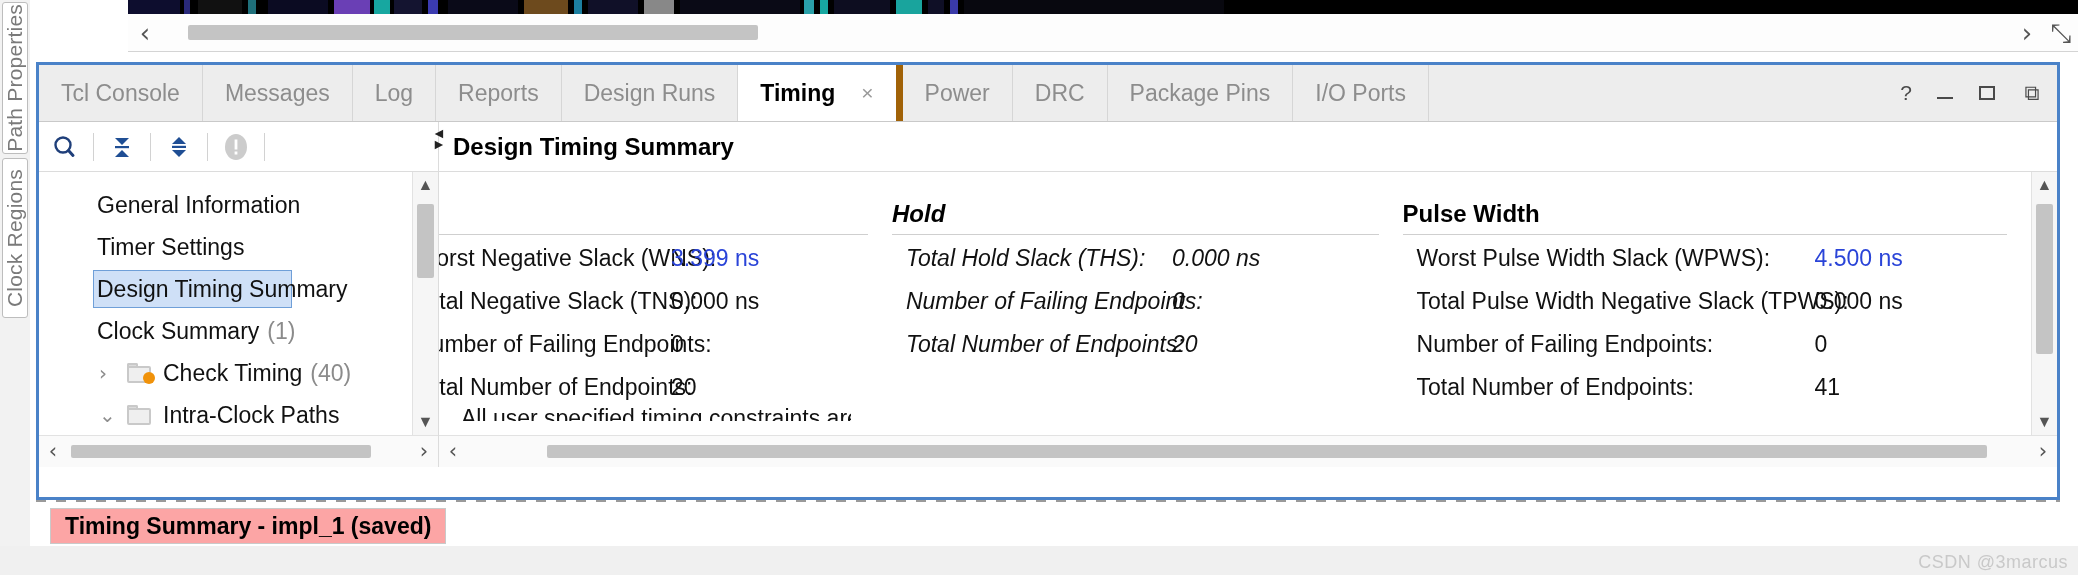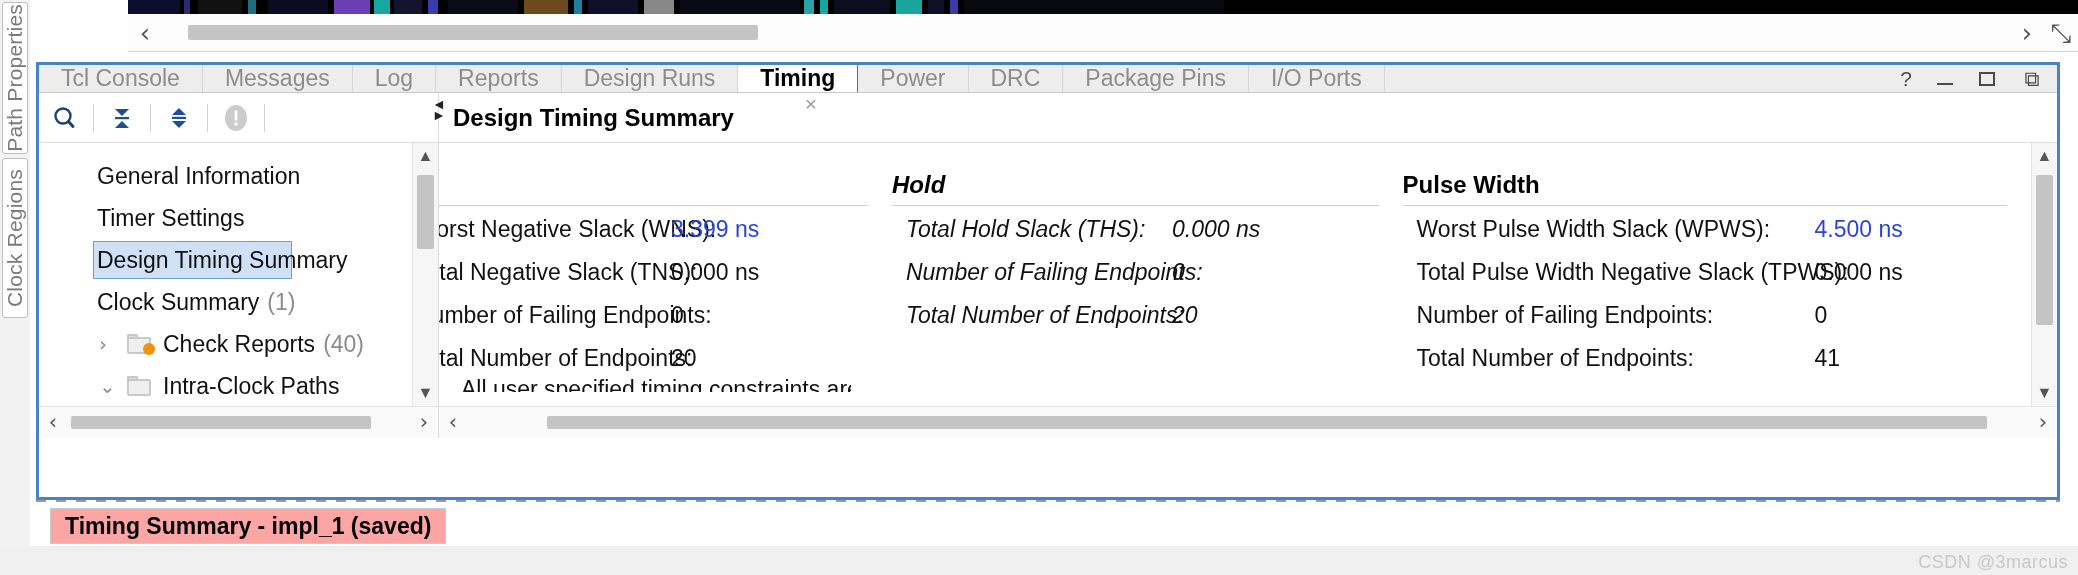--- a/index.html
+++ b/index.html
@@ -29,25 +29,25 @@
           border: 1px solid #bdbdbd; border-radius: 3px; color: #7a7a7a; font-size: 21px;
           display: flex; align-items: center; justify-content: center; }
   .vtab span { writing-mode: vertical-rl; transform: rotate(180deg); white-space: nowrap; letter-spacing: .2px; }
   #vtab-path { top: 2px; height: 152px; }
   #vtab-clock { top: 158px; height: 160px; }
 
   
   .win { position: absolute; left: 36px; top: 62px; width: 2024px; height: 438px;
          border: 3px solid #4a82c8; background: #ffffff; }
 
-  .tabbar { position: relative; height: 28px; background: #fef9c3; display: flex; align-items: stretch;
+  .tabbar { position: relative; height: 57px; background: #fef9c3; display: flex; align-items: stretch;
             border-bottom: 1px solid #c9c9c9; }
   .tab { display: flex; align-items: center; padding: 0 22px; font-size: 23px; color: #8d8d8d;
          border-right: 1px solid #d6d6d6; background: #ededed; white-space: nowrap; }
-  .tab.active { background: #ffffff; color: #000000; font-weight: bold; border-right: 1px solid #a16207; flex-direction: column; }
+  .tab.active { background: #ffffff; color: #000000; font-weight: bold; border-right: 7px solid #a16207; }
   .tab .closex { margin-left: 26px; color: #9a9a9a; font-size: 21px; font-weight: normal; }
   .tabspacer { flex: 1; background: #ededed; border-right: none; }
   .winctrl { display: flex; align-items: center; padding-right: 14px; gap: 20px; background: #ededed; }
   .wcbtn { color: #4a4a4a; font-size: 21px; width: 22px; text-align: center; }
   .wc-sq { width: 16px; height: 14px; border: 2px solid #4a4a4a; }
   .wc-min { width: 16px; height: 0; border-bottom: 2px solid #4a4a4a; margin-top: 10px; }
 
   
   .toolrow { height: 50px; display: flex; align-items: stretch; background: #ffffff; border-bottom: 1px solid #dcdcdc; }
   .toolstrip { width: 400px; display: flex; align-items: center; border-right: 1px solid #dcdcdc; position: relative; }
@@ -271,21 +271,21 @@
             <span class="cnt">(1)</span>
           </div>
 
           <div class="trow withcaret hasfolder">
             <span class="caret">›</span>
             <span class="folder">
               <span class="ft"></span>
                 <span class="fb"></span>
                 <span class="dot"></span>
             </span>
-            <span class="lbl">Check Reports</span>
+            <span class="lbl">Check Timing</span>
             <span class="cnt">(40)</span>
           </div>
 
           <div class="trow withcaret hasfolder">
             <span class="caret">⌄</span>
             <span class="folder">
               <span class="ft"></span>
                 <span class="fb"></span>
             </span>
             <span class="lbl">Intra-Clock Paths</span>

